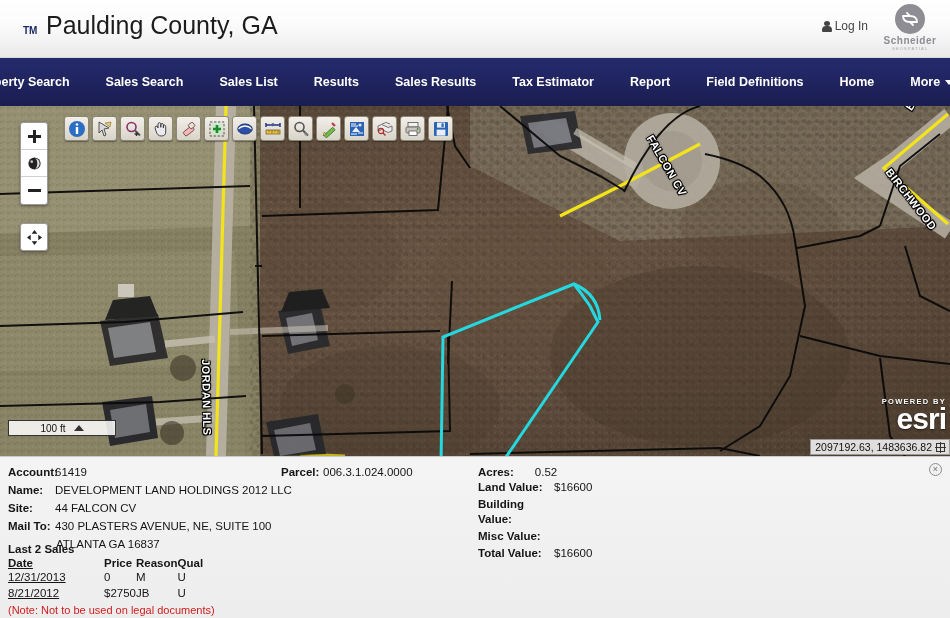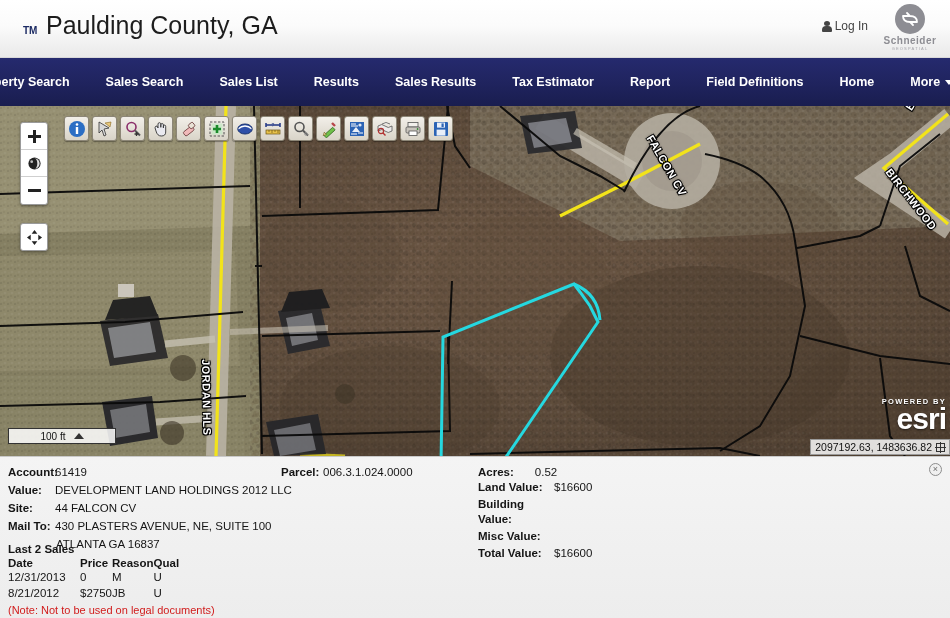--- a/index.html
+++ b/index.html
@@ -155,21 +155,21 @@
     position:absolute; left:20px; top: 223px;
     width:28px; height:28px;
     background:#ffffff; border:1px solid #9a9a9a; border-radius:3px;
     box-shadow: 0 1px 3px rgba(0,0,0,.4);
     display:flex; align-items:center; justify-content:center;
     cursor:pointer; z-index:40;
   }
 
   
   .scalebar {
-    position: absolute; left: 8px; bottom: 12px;
+    position: absolute; left: 8px; bottom: 20px;
     width: 108px; height: 16px;
     background: rgba(255,255,255,.85);
     border: 1px solid #333;
     display: flex; align-items: center; justify-content: center;
     font-size: 10px; color: #111; z-index: 40;
     cursor: pointer;
   }
   .scalebar .tri {
     display:inline-block; margin-left:8px;
     width:0;height:0;
@@ -249,21 +249,21 @@
   .acres-key { font-weight: bold; margin-right: 5px; }
 
   
   .sales-block { position: absolute; left: 8px; top: 86px; }
   .sales-title { font-weight: bold; font-size: 11.5px; margin-bottom: 2px; }
   table.sales { border-collapse: collapse; font-size: 11.5px; }
   table.sales th {
     text-align: left; font-weight: bold; padding: 0 0 1px 0;
   }
   table.sales td { padding: 0 0 1px 0; line-height: 15px; }
-  .c-date { width: 72px; }
+  .c-date { width: 96px; text-decoration: underline; }
   .c-price { width: 28px; }
   .c-reason { width: 36px; }
   .c-qual { width: 30px; }
   .sales-note { color: #d11c1c; font-size: 11px; margin-top: 2px; }
 </style>
 </head>
 <body>
 
 <div id="app">
 
@@ -569,21 +569,21 @@
 
   <div class="info-panel">
     <div class="panel-close">×</div>
 
     <div class="col-a">
       <div class="kv-row">
         <span class="kv-key-wide">Account:</span>
         <span class="kv-val">61419</span>
       </div>
       <div class="kv-row">
-        <span class="kv-key-wide">Value:</span>
+        <span class="kv-key-wide">Name:</span>
         <span class="kv-val">DEVELOPMENT LAND HOLDINGS 2012 LLC</span>
       </div>
       <div class="kv-row">
         <span class="kv-key-wide">Site:</span>
         <span class="kv-val">44 FALCON CV</span>
       </div>
       <div class="kv-row">
         <span class="kv-key-wide">Mail To:</span>
         <span class="kv-val">430 PLASTERS AVENUE, NE, SUITE 100</span>
       </div>

